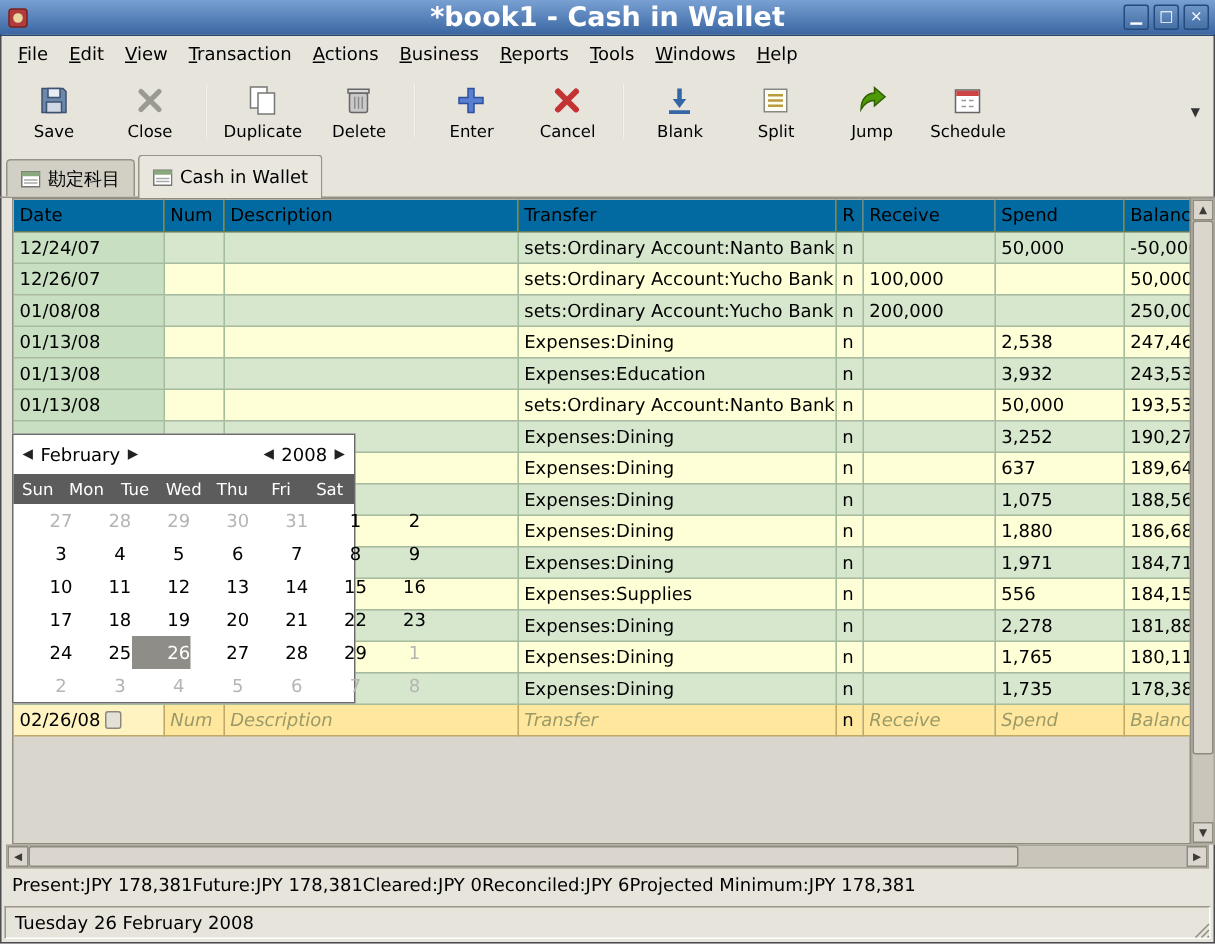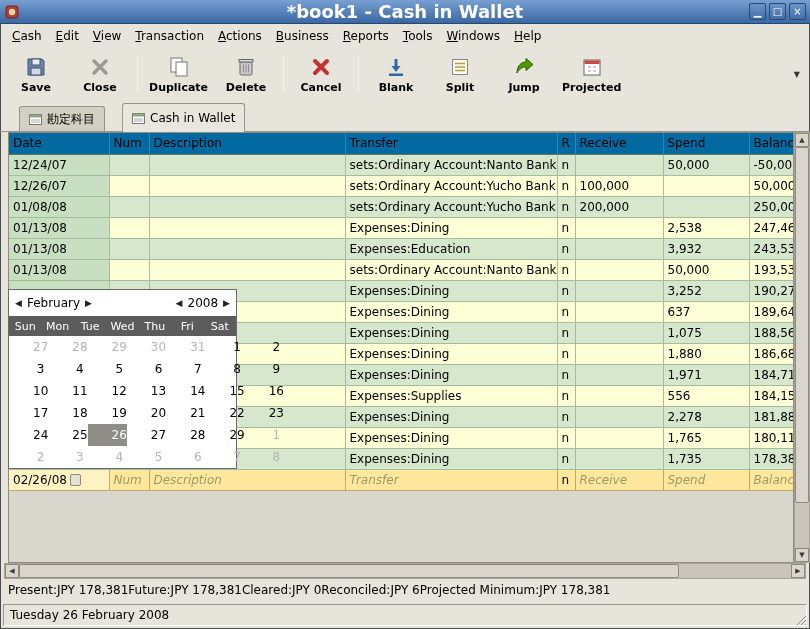--- a/index.html
+++ b/index.html
@@ -27,30 +27,30 @@
   .menu-item { display:inline-block; padding:3px 7px; }
   .menu-item::first-letter { text-decoration:underline; }
 
   
   .toolbar { position:absolute; top:48px; left:0; width:810px; height:52px;
              display:flex; align-items:stretch; padding:3px 4px; }
   .tool-button { min-width:64px; padding:2px 6px; display:flex; flex-direction:column;
                  align-items:center; justify-content:center; gap:2px; border-radius:3px; }
   .tool-icon { width:24px; height:24px; }
   .tool-icon svg { display:block; }
-  .tool-label { font-size:11px; white-space:nowrap;font-weight:bold; }
+  .tool-label { font-size:11px; white-space:nowrap; }
   .tool-sep { width:1px; background:#b9b5ab; border-right:1px solid #f4f2ec; margin:5px 5px; }
   .toolbar-overflow { margin-left:auto; align-self:center; font-size:8px; padding:4px 6px; color:#333; }
 
   
   .tabbar { position:absolute; top:100px; left:0; width:810px; height:32px;
             display:flex; align-items:flex-end; padding-left:4px; border-bottom:1px solid #96938a; }
   .tab { display:flex; align-items:center; gap:5px; padding:0 9px; height:25px;
          background:#d2cfc5; border:1px solid #96938a; border-bottom:none;
-         border-radius:3px 3px 0 0; margin-right:2px; white-space:nowrap;margin-left:15px; }
+         border-radius:3px 3px 0 0; margin-right:2px; white-space:nowrap; }
   .tab.active { background:#e9e6dd; height:29px; margin-bottom:-1px; }
   .tab-icon svg { display:block; }
 
   
   .register { position:absolute; top:132px; left:8px; width:786px; height:431px;
               overflow:hidden; background:#d9d6cd; border:1px solid #8f8c82; }
   table.reg-table { width:830px; table-layout:fixed; border-collapse:collapse; font-size:12px; }
   .reg-table th, .reg-table td { height:21px; line-height:20px; padding:0 4px;
         border-right:1px solid #a3bd9d; border-bottom:1px solid #a3bd9d;
         overflow:hidden; white-space:nowrap; text-align:left; font-weight:normal; }
@@ -118,21 +118,21 @@
     </span>
     <span class="title-text">*book1 - Cash in Wallet</span>
     <span class="win-controls">
       <span class="win-btn">▁</span>
       <span class="win-btn">□</span>
       <span class="win-btn">×</span>
     </span>
   </div>
 
   <div class="menubar">
-    <span class="menu-item odd">Cash</span>
+    <span class="menu-item odd">File</span>
       <span class="menu-item even">Edit</span>
       <span class="menu-item odd">View</span>
       <span class="menu-item even">Transaction</span>
       <span class="menu-item odd">Actions</span>
       <span class="menu-item even">Business</span>
       <span class="menu-item odd">Reports</span>
       <span class="menu-item even">Tools</span>
       <span class="menu-item odd">Windows</span>
       <span class="menu-item even">Help</span>
   </div>
@@ -173,20 +173,28 @@
             <rect x="5" y="4.5" width="14" height="2.5" fill="#dcdcdc" stroke="#666"></rect>
             <path d="M9.5 9.5v8 M12 9.5v8 M14.5 9.5v8" stroke="#8a8a8a" fill="none"></path>
           </svg>
       </span>
       <span class="tool-label">Delete</span>
     </div>
     <span class="tool-sep"></span>
     <div class="tool-button">
       <span class="tool-icon">
         <svg viewBox="0 0 24 24" width="24" height="24">
+            <path d="M10 4h4v6h6v4h-6v6h-4v-6H4v-4h6z" fill="#5b7fd0" stroke="#2c4f9e"></path>
+          </svg>
+      </span>
+      <span class="tool-label">Enter</span>
+    </div>
+    <div class="tool-button">
+      <span class="tool-icon">
+        <svg viewBox="0 0 24 24" width="24" height="24">
             <path d="M6 6 L18 18 M18 6 L6 18" stroke="#c33333" stroke-width="4" stroke-linecap="round"></path>
           </svg>
       </span>
       <span class="tool-label">Cancel</span>
     </div>
     <span class="tool-sep"></span>
     <div class="tool-button">
       <span class="tool-icon">
         <svg viewBox="0 0 24 24" width="24" height="24">
             <path d="M12 4v8" stroke="#3465a4" stroke-width="3" fill="none"></path>
@@ -214,21 +222,21 @@
       <span class="tool-label">Jump</span>
     </div>
     <div class="tool-button">
       <span class="tool-icon">
         <svg viewBox="0 0 24 24" width="24" height="24">
             <rect x="4" y="5" width="16" height="15" fill="#fff" stroke="#666"></rect>
             <rect x="4.5" y="5.5" width="15" height="3.5" fill="#cc4444"></rect>
             <path d="M8 12h3 M13 12h3 M8 16h3 M13 16h3" stroke="#999" fill="none"></path>
           </svg>
       </span>
-      <span class="tool-label">Projected</span>
+      <span class="tool-label">Schedule</span>
     </div>
     <span class="toolbar-overflow">▼</span>
   </div>
 
   <div class="tabbar">
     <div class="tab">
       <span class="tab-icon">
         <svg viewBox="0 0 13 13" width="13" height="13">
             <rect x="0.5" y="1.5" width="12" height="10" fill="#fff" stroke="#777"></rect>
             <rect x="0.5" y="1.5" width="12" height="3" fill="#8aa87e"></rect>

